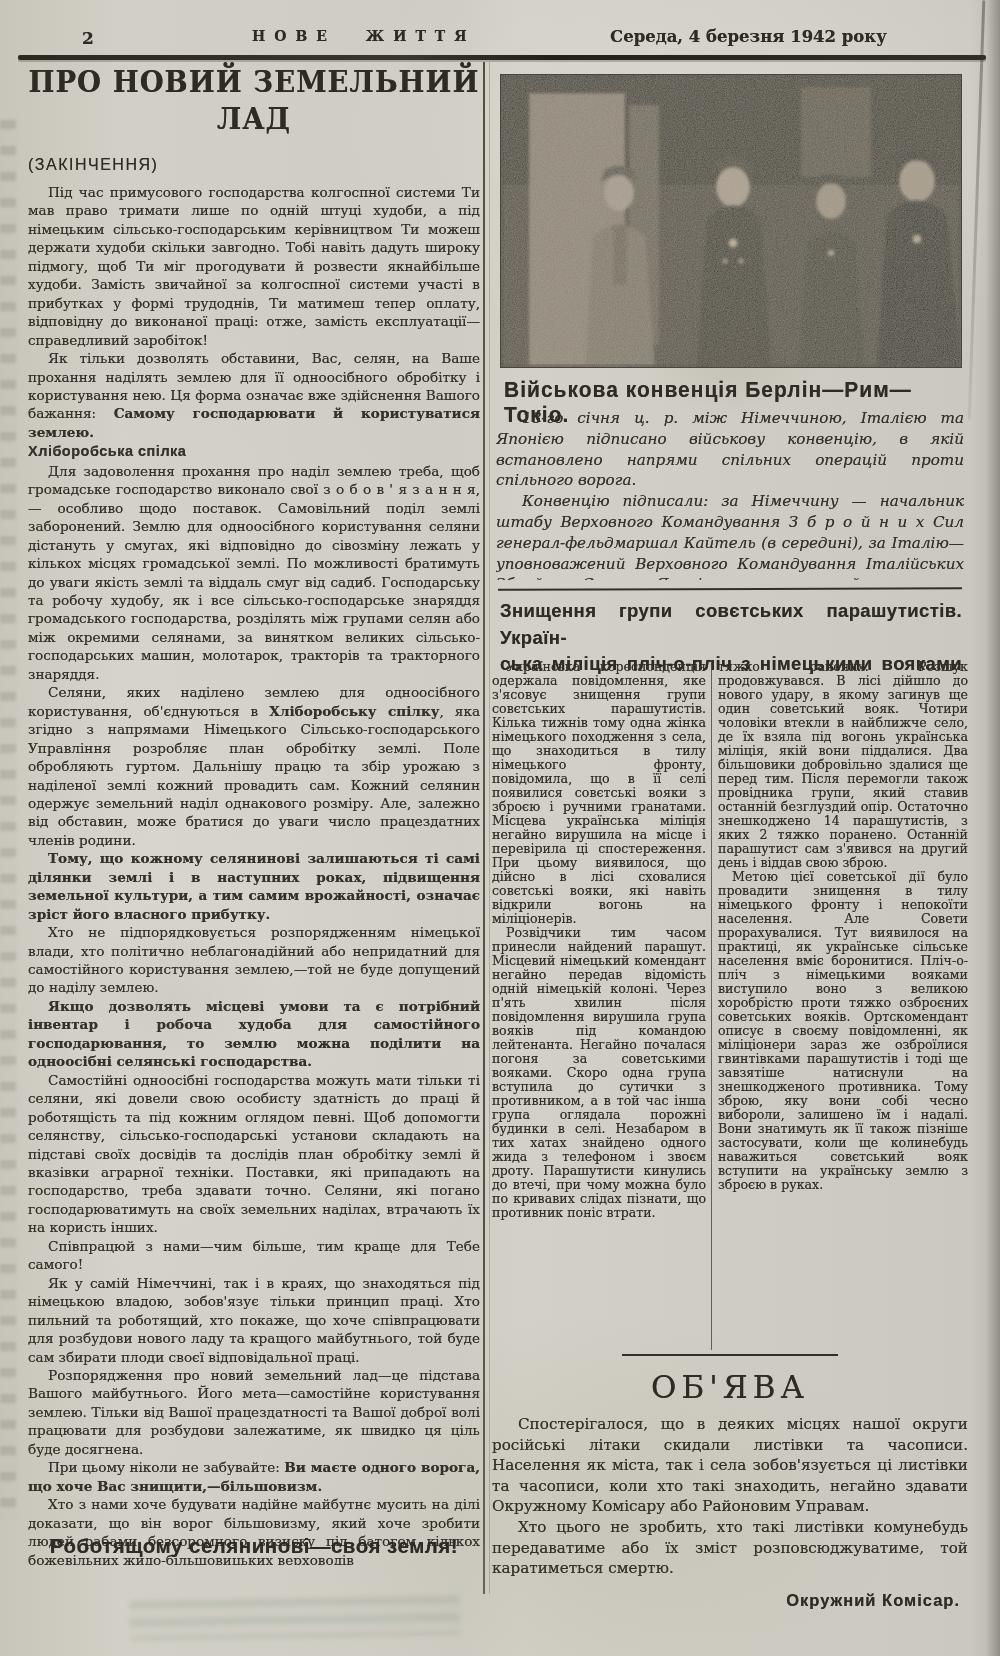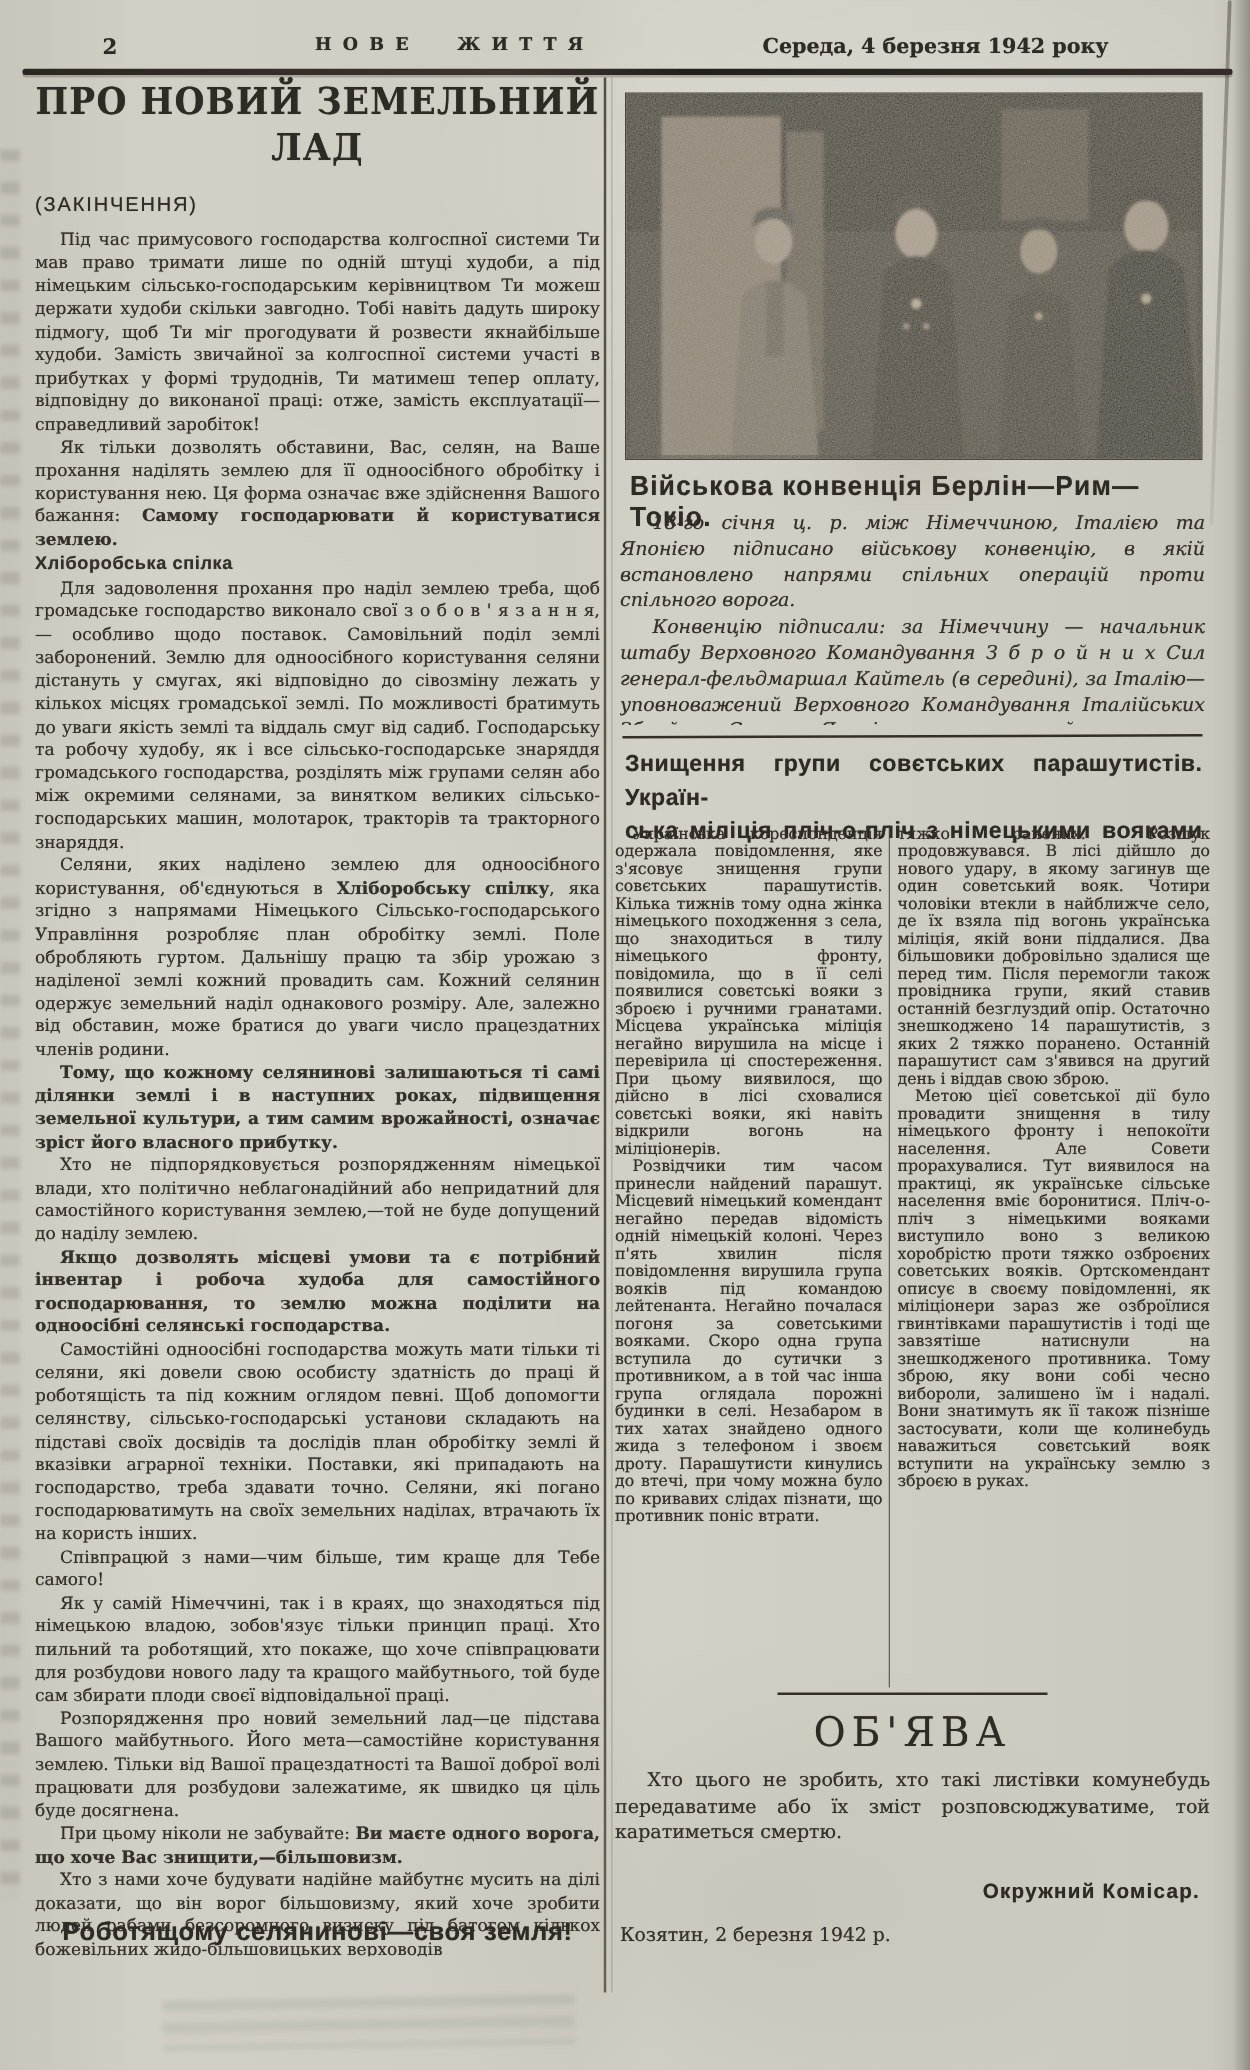--- a/index.html
+++ b/index.html
@@ -68,21 +68,21 @@
   #pcol2{flex:1;}
   .pcol .para.indent{text-indent:14px;}
   
   #obyava{position:absolute;left:0;top:1292px;width:476px;}
   #obyava-rule{margin:0 auto;width:216px;height:2px;background:#332e27;}
   #obyava-title{text-align:center;font-size:31px;letter-spacing:5px;margin-top:12px;
     font-weight:500;transform:scaleY(1.05);}
   #obyava-body{margin-top:10px;font-size:15.2px;line-height:20.6px;}
   #obyava-body .para.indent{text-indent:26px;}
   #obyava-sign{text-align:right;font-family:"Liberation Sans",sans-serif;font-weight:bold;
-    font-size:16.5px;letter-spacing:1px;margin-top:28px;padding-right:8px;}
+    font-size:16.5px;letter-spacing:1px;margin-top:12px;padding-right:8px;}
   #obyava-date{font-size:15px;margin-top:16px;padding-left:4px;}
   
   .stain{position:absolute;border-radius:50%;pointer-events:none;}
   #crease-right{position:absolute;right:22px;top:0;width:3px;height:420px;
     background:linear-gradient(180deg,rgba(55,50,42,.45),rgba(55,50,42,.08));
     transform:rotate(2deg);border-radius:2px;}
   #edge-dark{position:absolute;right:0;top:0;width:14px;height:1656px;
     background:linear-gradient(90deg,rgba(70,66,58,0),rgba(70,66,58,.35));}
   #bottom-smudge{position:absolute;left:130px;top:1598px;width:330px;height:40px;
     background:repeating-linear-gradient(180deg,rgba(80,110,85,.12) 0 8px,rgba(80,110,85,.02) 8px 18px);
@@ -202,24 +202,24 @@
       <div id="pcol2" class="pcol smudge">
           <p class="para noindent">тяжко ранених. Розшук продовжувався. В лісі дійшло до нового удару, в якому загинув ще один советський вояк. Чотири чоловіки втекли в найближче село, де їх взяла під вогонь українська міліція, якій вони піддалися. Два більшовики добровільно здалися ще перед тим. Після перемогли також провідника групи, який ставив останній безглуздий опір. Остаточно знешкоджено 14 парашутистів, з яких 2 тяжко поранено. Останній парашутист сам з'явився на другий день і віддав свою зброю.</p>
           <p class="para indent">Метою цієї советської дії було провадити знищення в тилу німецького фронту і непокоїти населення. Але Совети прорахувалися. Тут виявилося на практиці, як українське сільське населення вміє боронитися. Пліч-о-пліч з німецькими вояками виступило воно з великою хоробрістю проти тяжко озброєних советських вояків. Ортскомендант описує в своєму повідомленні, як міліціонери зараз же озброїлися гвинтівками парашутистів і тоді ще завзятіше натиснули на знешкодженого противника. Тому зброю, яку вони собі чесно вибороли, залишено їм і надалі. Вони знатимуть як її також пізніше застосувати, коли ще колинебудь наважиться совєтський вояк вступити на українську землю з зброєю в руках.</p>
         </div>
     </div>
 
     <div id="obyava">
       <div id="obyava-rule"></div>
       <div id="obyava-title" class="ink smudge">ОБ'ЯВА</div>
       <div id="obyava-body" class="smudge">
+          <p class="para indent">Спостерігалося, що в деяких місцях нашої округи російські літаки скидали листівки та часописи. Населення як міста, так і села зобов'язується ці листівки та часописи, коли хто такі знаходить, негайно здавати Окружному Комісару або Районовим Управам.</p>
           <p class="para indent">Хто цього не зробить, хто такі листівки комунебудь передаватиме або їх зміст розповсюджуватиме, той каратиметься смертю.</p>
         </div>
       <div id="obyava-sign" class="ink smudge">Окружний Комісар.</div>
-      <div id="obyava-date" class="smudge">Козятин, 2 березня 1942 р.</div>
     </div>
   </div>
 
   <div id="crease-right"></div>
   <div id="edge-dark"></div>
   <div id="bottom-smudge"></div>
   <div id="left-bleed"></div>
   <div class="stain" style="left:640px;top:300px;width:180px;height:120px;background:radial-gradient(rgba(110,100,80,.10),rgba(0,0,0,0) 70%);"></div>
   <div class="stain" style="left:60px;top:900px;width:220px;height:200px;background:radial-gradient(rgba(115,108,88,.08),rgba(0,0,0,0) 70%);"></div>
 

